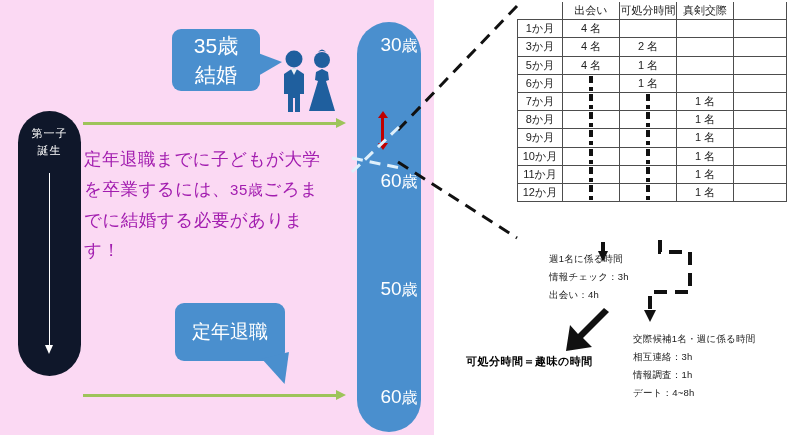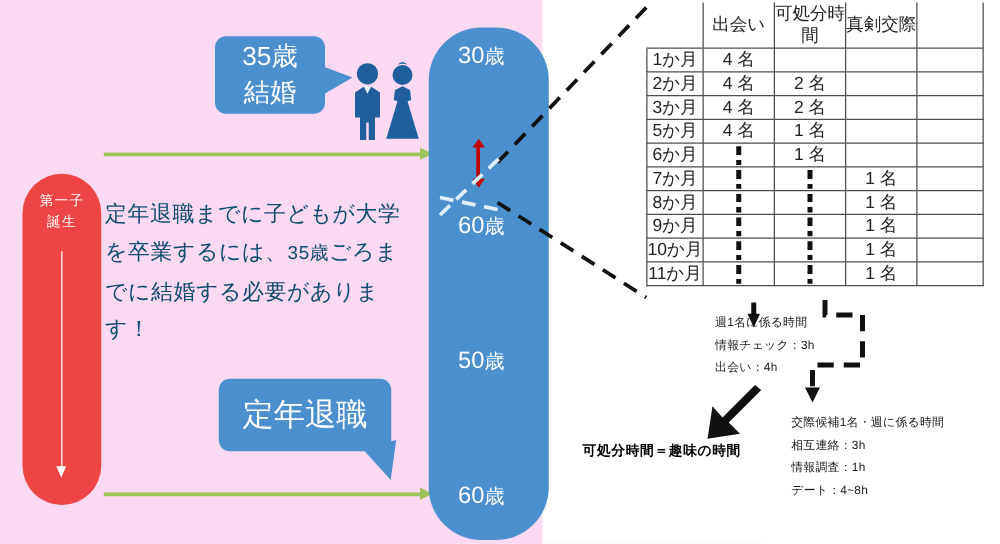--- a/index.html
+++ b/index.html
@@ -12,22 +12,22 @@
   }
   #root{position:relative;width:800px;height:435px;}
 
   
   .pink-panel{
     position:absolute;left:0;top:0;width:434px;height:435px;
     background:#fbd9f3;
   }
   
   .green-bar{
-    position:absolute;left:18px;top:139px;width:63px;height:265px;
-    background:#ef4444;border-radius:32px;
+    position:absolute;left:18px;top:111px;width:63px;height:265px;
+    background:#0f172a;border-radius:32px;
   }
   .green-bar-label{
     position:absolute;left:0;top:14px;width:63px;
     text-align:center;color:#ffffff;font-size:11px;line-height:17px;
     letter-spacing:1px;
   }
   .green-arrow{
     position:absolute;left:31px;top:62px;width:1px;height:178px;
     background:#ffffff;
   }
@@ -44,21 +44,21 @@
   .olive-arrow::after{
     content:"";position:absolute;right:-9px;top:-4px;
     border-top:5.5px solid transparent;border-bottom:5.5px solid transparent;
     border-left:10px solid #9dc45a;
   }
   #olive-top{left:83px;top:122px;width:254px;}
   #olive-bottom{left:83px;top:394px;width:254px;}
 
   
   .age-bar{
-    position:absolute;left:343px;top:22px;width:96px;height:410px;
+    position:absolute;left:357px;top:22px;width:64px;height:410px;
     background:#4a8fce;border-radius:42px;
   }
   .age-label{
     position:absolute;width:84px;text-align:center;color:#ffffff;
     font-size:19px;letter-spacing:0px;
   }
   .age-label .unit{font-size:16px;}
   #age-30{top:12px;}
   #age-40{top:148px;}
   #age-50{top:256px;}
@@ -87,46 +87,46 @@
   #bubble-marriage{
     left:172px;top:29px;width:88px;height:60px;
     font-size:21px;line-height:29px;padding-top:2px;
   }
   #bubble-marriage .tail{
     position:absolute;right:-22px;top:24px;width:0;height:0;
     border-top:9px solid transparent;border-bottom:14px solid transparent;
     border-left:24px solid #4a8fce;
   }
   #bubble-retire{
-    left:175px;top:303px;width:138px;height:58px;
-    font-size:25px;line-height:58px;
+    left:175px;top:303px;width:110px;height:58px;
+    font-size:19px;line-height:58px;
   }
   #bubble-retire .tail{
     position:absolute;right:-8px;bottom:-24px;width:0;height:0;
     border-left:16px solid transparent;border-right:12px solid transparent;
     border-top:30px solid #4a8fce;
     transform:rotate(-14deg);
   }
 
   
   .pink-text{
-    position:absolute;left:84px;top:156px;width:252px;
-    font-size:17.5px;line-height:30px;color:#0c4a6e;
+    position:absolute;left:84px;top:144px;width:252px;
+    font-size:17.5px;line-height:30px;color:#a21caf;
     letter-spacing:0.5px;
   }
   .pink-text .sm{font-size:15px;}
 
   
   .couple{position:absolute;left:277px;top:48px;width:62px;height:66px;}
 
   
   .table-wrap{position:absolute;left:517px;top:2px;}
   table.plan{
     border-collapse:collapse;
-    font-size:14px;color:#222;
+    font-size:11px;color:#222;
     font-family:"Liberation Sans","DejaVu Sans",sans-serif;
   }
   table.plan td,table.plan th{
     border:1px solid #4d4d4d;
     height:17.2px;padding:0;text-align:center;font-weight:normal;
     vertical-align:middle;
   }
   table.plan .c-month{width:44px;}
   table.plan .c-data{width:56px;}
   table.plan .c-last{width:52px;border-right:1px solid #4d4d4d;}
@@ -138,21 +138,21 @@
     display:block;width:4px;height:15px;margin:0 auto;
     background:repeating-linear-gradient(to bottom,#111 0 7px,transparent 7px 11px);
   }
 
   .svg-overlay{position:absolute;left:0;top:0;width:800px;height:435px;pointer-events:none;}
 
   .note{
     position:absolute;font-size:9.5px;color:#1a1a1a;line-height:18px;
     letter-spacing:0.2px;
   }
-  #note-week{left:549px;top:250px;margin-left:23px;}
+  #note-week{left:549px;top:250px;}
   #note-candidate{left:633px;top:330px;}
   #note-free{
     left:466px;top:339px;font-size:11px;font-weight:bold;color:#000;
     letter-spacing:0.5px;
     margin-top:13px;
   }
 </style>
 </head>
 <body>
 
@@ -219,27 +219,20 @@
             <td class="c-last"></td>
           </tr>
           <tr>
             <td class="c-month">1か月</td>
             <td class="c-data">4 名</td>
             <td class="c-data"></td>
             <td class="c-data"></td>
             <td class="c-last"></td>
           </tr>
           <tr>
-            <td class="c-month">2か月</td>
-            <td class="c-data">4 名</td>
-            <td class="c-data">2 名</td>
-            <td class="c-data"></td>
-            <td class="c-last"></td>
-          </tr>
-          <tr>
             <td class="c-month">3か月</td>
             <td class="c-data">4 名</td>
             <td class="c-data">2 名</td>
             <td class="c-data"></td>
             <td class="c-last"></td>
           </tr>
           <tr>
             <td class="c-month">5か月</td>
             <td class="c-data">4 名</td>
             <td class="c-data">1 名</td>
@@ -294,20 +287,31 @@
               <span class="vdash"></span>
             </td>
             <td class="c-data">
               <span class="vdash"></span>
             </td>
             <td class="c-data">1 名</td>
             <td class="c-last"></td>
           </tr>
           <tr>
             <td class="c-month">11か月</td>
+            <td class="c-data">
+              <span class="vdash"></span>
+            </td>
+            <td class="c-data">
+              <span class="vdash"></span>
+            </td>
+            <td class="c-data">1 名</td>
+            <td class="c-last"></td>
+          </tr>
+          <tr>
+            <td class="c-month">12か月</td>
             <td class="c-data">
               <span class="vdash"></span>
             </td>
             <td class="c-data">
               <span class="vdash"></span>
             </td>
             <td class="c-data">1 名</td>
             <td class="c-last"></td>
           </tr>
         </tbody>

